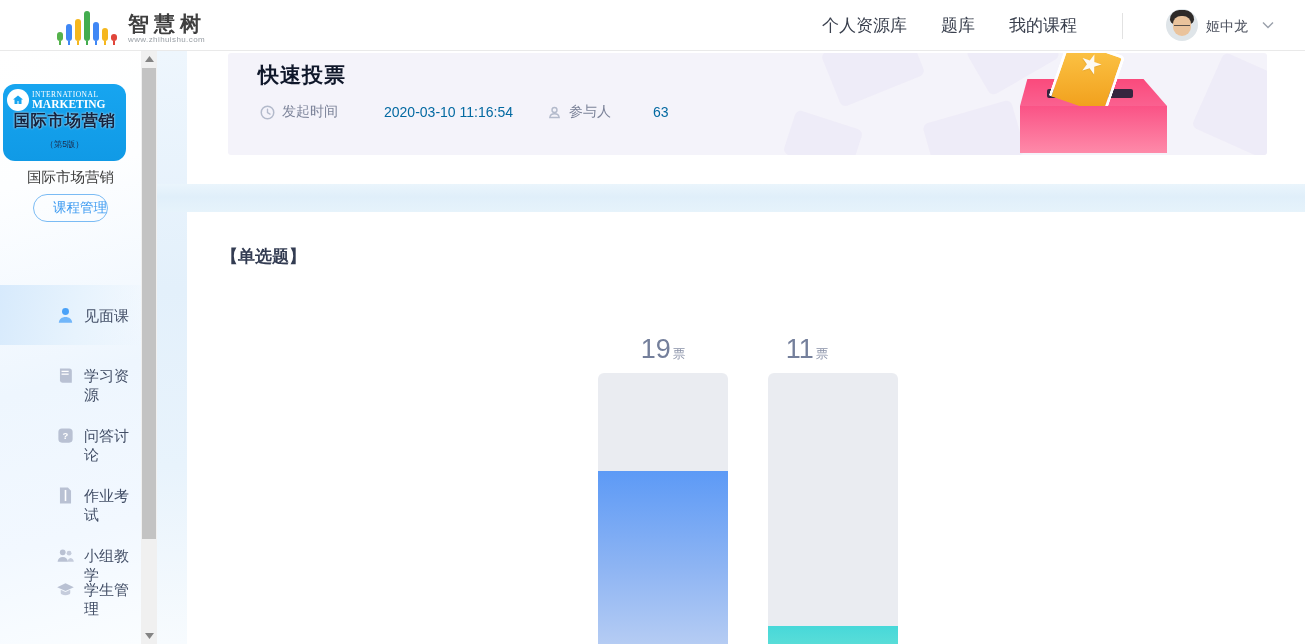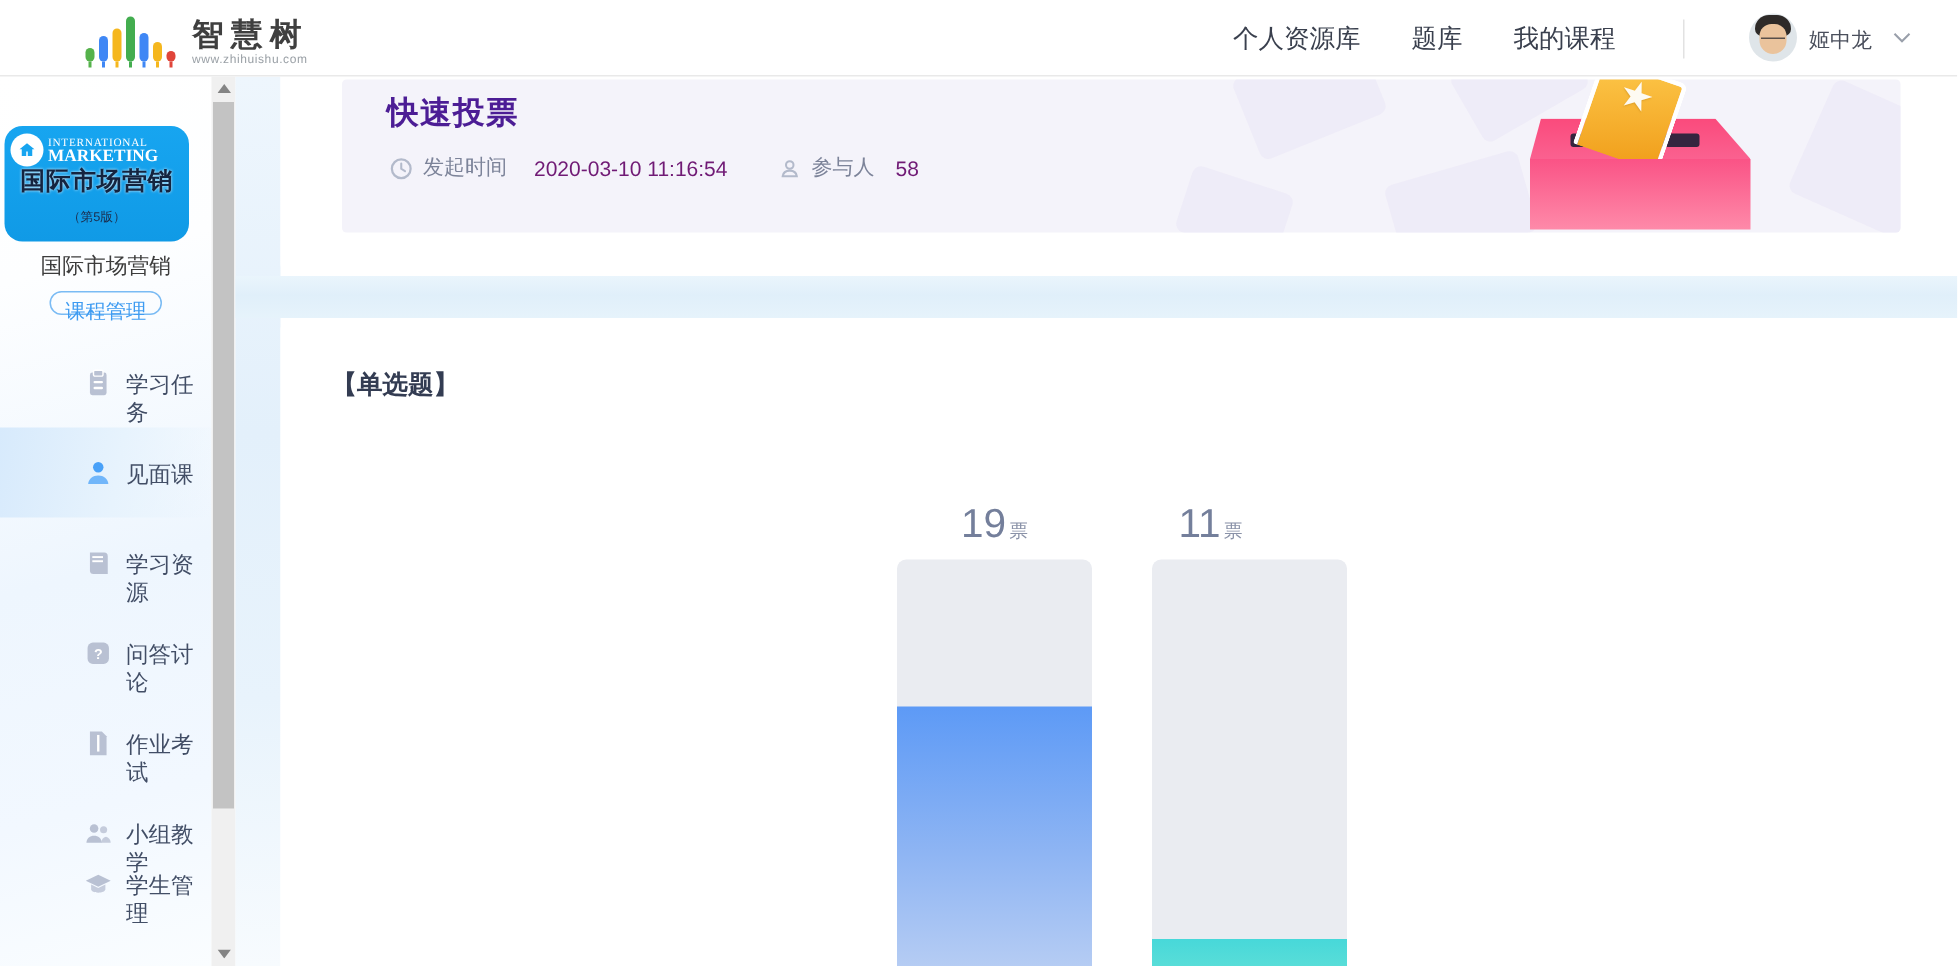--- a/index.html
+++ b/index.html
@@ -34,47 +34,47 @@
   #course-cover { left:3px; top:33px; width:123px; height:77px; border-radius:12px;
     background:linear-gradient(180deg,#17a5f0,#109ae6); overflow:hidden; }
   #cover-badge { left:4px; top:5px; width:22px; height:22px; border-radius:50%; background:#fff;
     display:flex; align-items:center; justify-content:center; }
   #cover-line1 { left:29px; top:6px; font-size:7.5px; color:#fff; font-family:"Liberation Serif","DejaVu Serif",serif; letter-spacing:.5px; }
   #cover-line2 { left:29px; top:14px; font-size:11.5px; font-weight:bold; color:#fff; font-family:"Liberation Serif","DejaVu Serif",serif; }
   #cover-title { left:0; top:26px; width:123px; text-align:center; font-size:16.5px; font-weight:bold; color:#142440;
     font-family:"Liberation Serif","DejaVu Serif",serif; text-shadow:0 0 2px rgba(255,255,255,.9); letter-spacing:.5px; }
   #cover-edition { left:0; top:55px; width:123px; text-align:center; font-size:8.5px; color:#1c2c4c; }
   #course-name { left:0; top:117px; width:141px; text-align:center; font-size:14.5px; color:#3c3c3c; }
-  #manage-btn { left:33px; top:143px; width:75px; height:16px; border:1px solid #7abbf4; border-radius:14px;
-    color:#3e9bf1; font-size:13.5px; line-height:26px; text-align:center; background:transparent; cursor:pointer; }
+  #manage-btn { left:33px; top:143px; width:75px; height:28px; border:1px solid #7abbf4; border-radius:14px;
+    color:#3e9bf1; font-size:13.5px; line-height:26px; text-align:right; background:transparent; cursor:pointer; }
   .menu-item { left:0; width:141px; height:60px; cursor:pointer; }
   .menu-item.active { background:linear-gradient(100deg,#d7eafc 0%,#e7f3fd 55%,rgba(255,255,255,0) 100%); }
   .menu-icon { position:absolute; left:56px; top:21px; width:19px; height:19px; color:#b9c1d3; }
   .menu-item.active .menu-icon { color:#49a1f8; }
   .menu-label { position:absolute; left:84px; top:22px; font-size:15px; color:#424e66; }
 
   
   #v-scrollbar { left:141px; top:51px; width:16px; height:593px; background:#f0f0f0; }
   .sb-btn { position:absolute; left:0; width:16px; height:16px; display:flex; align-items:center; justify-content:center; cursor:pointer; }
   #sb-thumb { position:absolute; left:1px; top:17px; width:14px; height:471px; background:#c3c3c3; cursor:pointer; }
 
   
   #gutter { left:157px; top:51px; width:30px; height:593px;
     background:linear-gradient(180deg,#eef6fd 0%,#e3f0fb 40%,#e8f3fc 70%,#f7fbfe 100%); }
   #gap-strip { left:157px; top:184px; width:1148px; height:28px;
     background:linear-gradient(180deg,#eaf5fc 0%,#e0effa 45%,#e6f3fb 100%); }
 
   
   #card1 { left:187px; top:51px; width:1124px; height:133px; background:#fff; border-radius:0 0 0 8px; }
   #banner { left:41px; top:2px; width:1039px; height:102px; background:#f4f3fa; border-radius:3px; overflow:hidden; }
-  #banner-title { left:30px; top:8px; font-size:21px; font-weight:600; color:#4c1d95; letter-spacing:1px; }
+  #banner-title { left:30px; top:8px; font-size:21px; font-weight:600; color:#0f172a; letter-spacing:1px; }
   #banner-meta { left:32px; top:50px; display:flex; align-items:center; font-size:14px; color:#7c8399; }
   .meta-icon { width:15px; height:15px; margin-right:7px; color:#b3bacb; }
   .meta-label { margin-right:18px; }
-  .meta-value { color:#701a75; }
+  .meta-value { color:#0369a1;margin-left:28px; }
   .ticket { position:absolute; background:#e9e6f6; border-radius:6px; opacity:.55; }
   
   #ballot-lid { left:792px; top:26px; width:147px; height:27px;
     background:linear-gradient(180deg,#fa4a7c,#fa6190);
     clip-path:polygon(5% 0,84% 0,100% 100%,0 100%); }
   #ballot-slot { left:819px; top:36px; width:86px; height:9px; background:#35253f; border-radius:2px; }
   #ballot-front { left:792px; top:53px; width:147px; height:47px;
     background:linear-gradient(180deg,#fa5386,#fe8aa9); }
   #ballot-card { left:829px; top:-8px; width:60px; height:62px; transform:rotate(19deg);
     background:linear-gradient(160deg,#fdc84b,#f09c18); border:3px solid #ffffff; border-bottom:none;
@@ -163,29 +163,20 @@
           </svg>
       </div>
       <div id="cover-line1" class="abs">INTERNATIONAL</div>
       <div id="cover-line2" class="abs">MARKETING</div>
       <div id="cover-title" class="abs">国际市场营销</div>
       <div id="cover-edition" class="abs">（第5版）</div>
     </div>
     <div id="course-name" class="abs">国际市场营销</div>
     <div id="manage-btn" class="abs">课程管理</div>
 
-    <div class="menu-item abs" style="top:174px">
-      <svg class="menu-icon" viewBox="0 0 24 24">
-          <path fill="currentColor" d="M7 3h10a2 2 0 0 1 2 2v15a2 2 0 0 1-2 2H7a2 2 0 0 1-2-2V5a2 2 0 0 1 2-2z"></path>
-          <rect x="8" y="1" width="8" height="5" rx="1.2" fill="currentColor" stroke="#fff" stroke-width="1.2"></rect>
-          <rect x="8" y="10" width="8" height="2" rx="1" fill="#fff"></rect>
-          <rect x="8" y="15" width="8" height="2" rx="1" fill="#fff"></rect>
-        </svg>
-      <span class="menu-label">学习任务</span>
-    </div>
     <div class="menu-item abs active" style="top:234px">
       <svg class="menu-icon" viewBox="0 0 24 24">
           <circle cx="12" cy="7" r="4.4" fill="currentColor"></circle>
           <path d="M3.5 21c.4-4.6 4-7.2 8.5-7.2s8.1 2.6 8.5 7.2z" fill="currentColor" opacity=".75"></path>
         </svg>
       <span class="menu-label">见面课</span>
     </div>
     <div class="menu-item abs" style="top:294px">
       <svg class="menu-icon" viewBox="0 0 24 24">
           <path fill="currentColor" d="M5 3h12a3 3 0 0 1 3 3v15H8a3 3 0 0 1-3-3z"></path>
@@ -265,21 +256,21 @@
             <circle cx="12" cy="12" r="10" fill="none" stroke="currentColor" stroke-width="2.4"></circle>
             <path d="M12 6.5V12l4 2.5" fill="none" stroke="currentColor" stroke-width="2.2" stroke-linecap="round"></path>
           </svg>
         <span class="meta-label">发起时间</span>
         <span class="meta-value" style="margin-right:34px">2020-03-10 11:16:54</span>
         <svg class="meta-icon" viewBox="0 0 24 24">
             <circle cx="12" cy="8" r="4" fill="none" stroke="currentColor" stroke-width="2.2"></circle>
             <path d="M4.5 20c.5-4 3.5-6 7.5-6s7 2 7.5 6z" fill="none" stroke="currentColor" stroke-width="2.2"></path>
           </svg>
         <span class="meta-label" style="margin-right:14px">参与人</span>
-        <span class="meta-value">58</span>
+        <span class="meta-value">63</span>
       </div>
     </div>
   </div>
 
   <div id="card2" class="abs">
     <div id="q-type" class="abs">【单选题】</div>
 
     <div class="vote-label abs" style="left:411px">
       <span class="vote-num">19</span>
       <span class="vote-unit">票</span>

